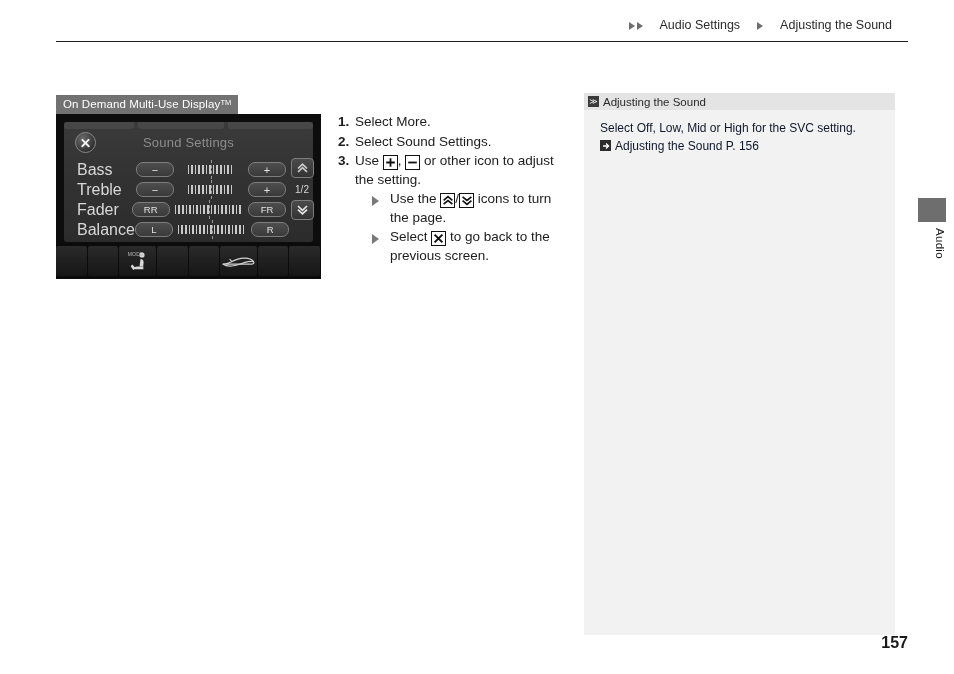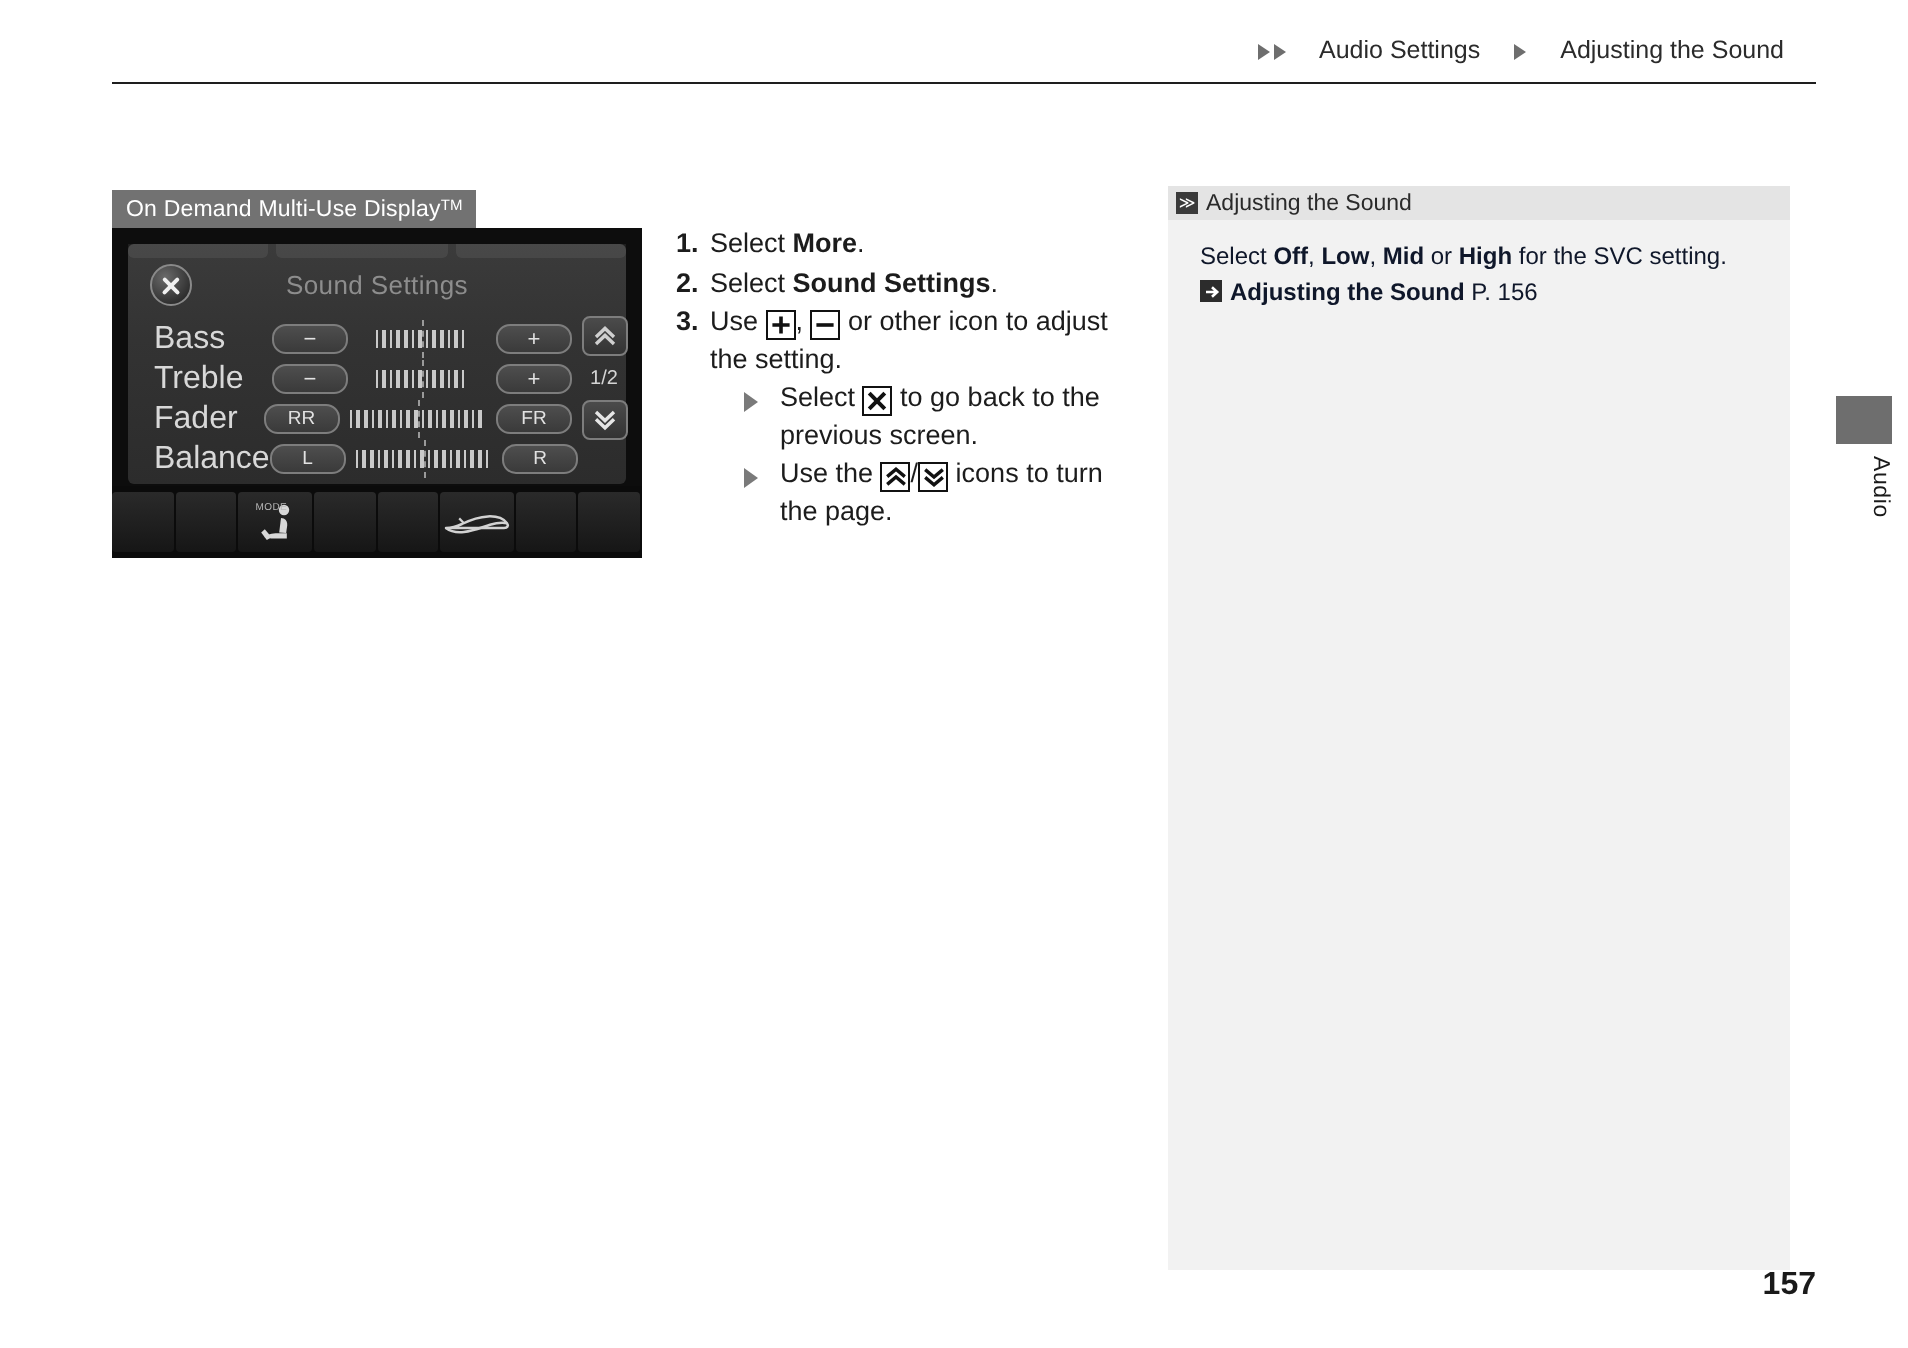--- a/index.html
+++ b/index.html
@@ -209,21 +209,21 @@
   }
   .step {
     position: relative;
     padding-left: 17px;
     margin-bottom: 1px;
   }
   .step .num {
     position: absolute; left: 0; top: 0;
     font-weight: bold;
   }
-  .b { font-weight: bold; }
+  .b { font-weight: normal; }
 
   .sub {
     position: relative;
     padding-left: 18px;
     margin-left: 17px;
     margin-top: 1px;
   }
   .sub .tri {
     position: absolute;
     left: 0; top: 6px;
@@ -498,40 +498,40 @@
         <svg width="11" height="11" viewBox="0 0 11 11">
           <path d="M5.5 1.2 V9.8 M1.2 5.5 H9.8" stroke="#111" stroke-width="1.8"></path>
         </svg>
       </span><span>, </span><span class="boxicon">
         <svg width="11" height="11" viewBox="0 0 11 11">
           <path d="M1.2 5.5 H9.8" stroke="#111" stroke-width="1.8"></path>
         </svg>
       </span><span> or other icon to adjust the setting.</span>
 
     <div class="sub">
-      <span class="tri"></span><span>Select </span><span class="boxicon">
-          <svg width="11" height="11" viewBox="0 0 11 11">
-            <path d="M1.6 1.6 L9.4 9.4 M9.4 1.6 L1.6 9.4" stroke="#111" stroke-width="2"></path>
-          </svg>
-        </span><span> to go back to the previous screen.</span>
-    </div>
-
-    <div class="sub">
       <span class="tri"></span><span>Use the </span><span class="boxicon">
           <svg width="12" height="11" viewBox="0 0 12 11">
             <path d="M1.6 5.3 L6 1.6 L10.4 5.3" fill="none" stroke="#111" stroke-width="1.7"></path>
             <path d="M1.6 9.2 L6 5.5 L10.4 9.2" fill="none" stroke="#111" stroke-width="1.7"></path>
           </svg>
         </span><span>/</span><span class="boxicon">
           <svg width="12" height="11" viewBox="0 0 12 11">
             <path d="M1.6 1.8 L6 5.5 L10.4 1.8" fill="none" stroke="#111" stroke-width="1.7"></path>
             <path d="M1.6 5.7 L6 9.4 L10.4 5.7" fill="none" stroke="#111" stroke-width="1.7"></path>
           </svg>
         </span><span> icons to turn the page.</span>
     </div>
+
+    <div class="sub">
+      <span class="tri"></span><span>Select </span><span class="boxicon">
+          <svg width="11" height="11" viewBox="0 0 11 11">
+            <path d="M1.6 1.6 L9.4 9.4 M9.4 1.6 L1.6 9.4" stroke="#111" stroke-width="2"></path>
+          </svg>
+        </span><span> to go back to the previous screen.</span>
+    </div>
   </div>
 
 </div>
 
 <div id="info-panel">
   <div id="info-head">
     <span class="glyph">≫</span>
     <span class="ttl">Adjusting the Sound</span>
   </div>
   <div id="info-body">

